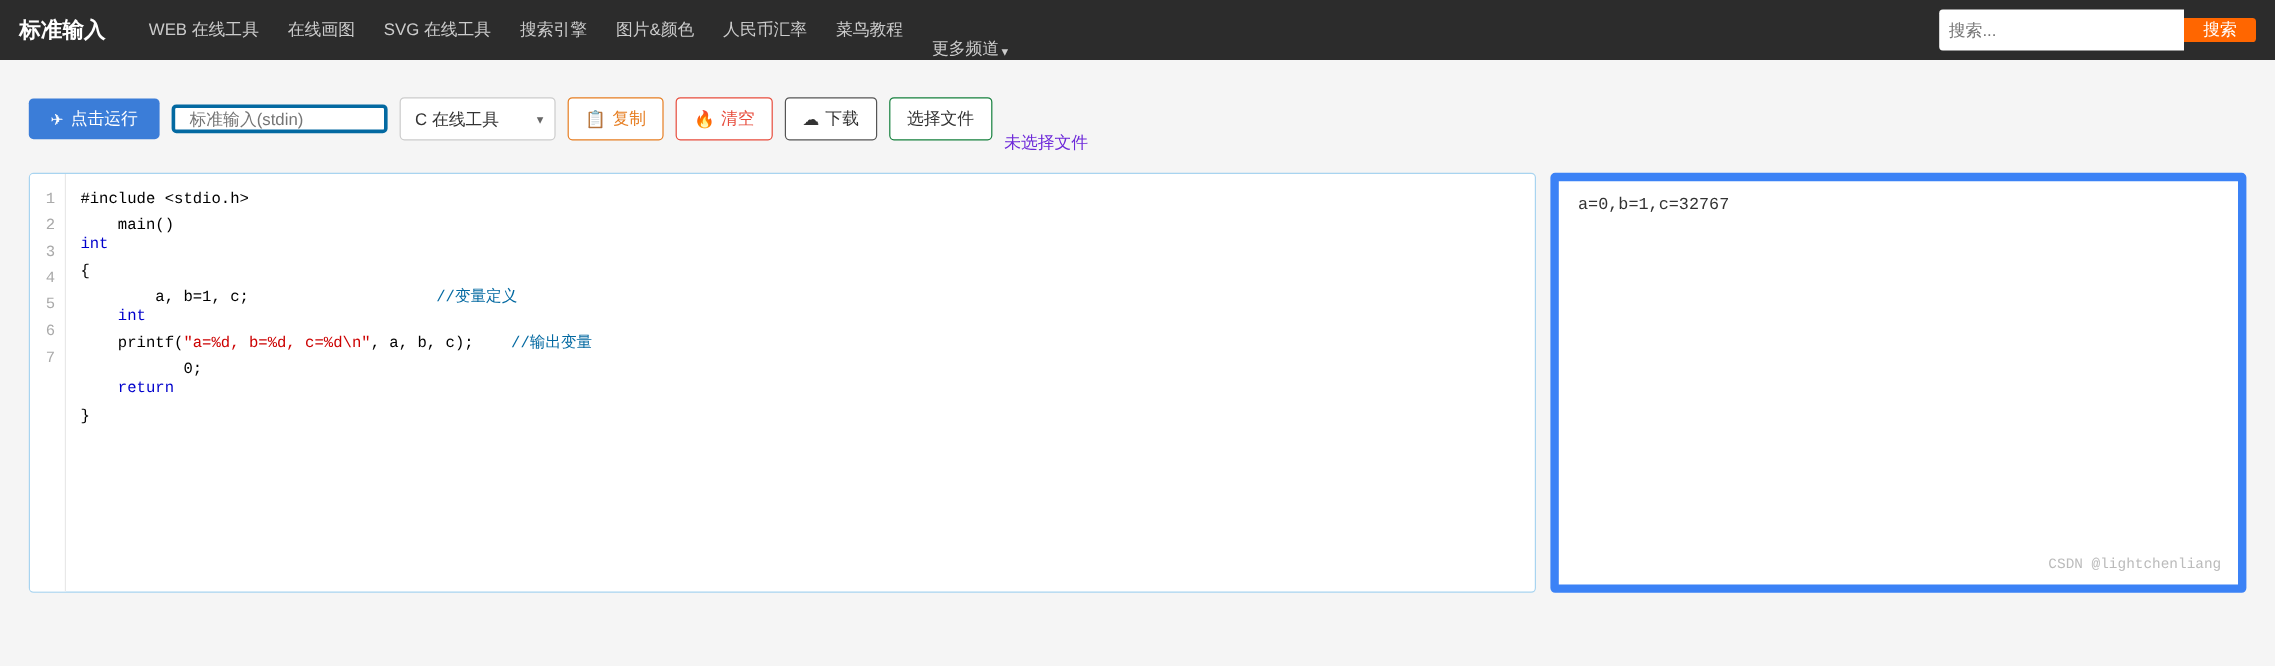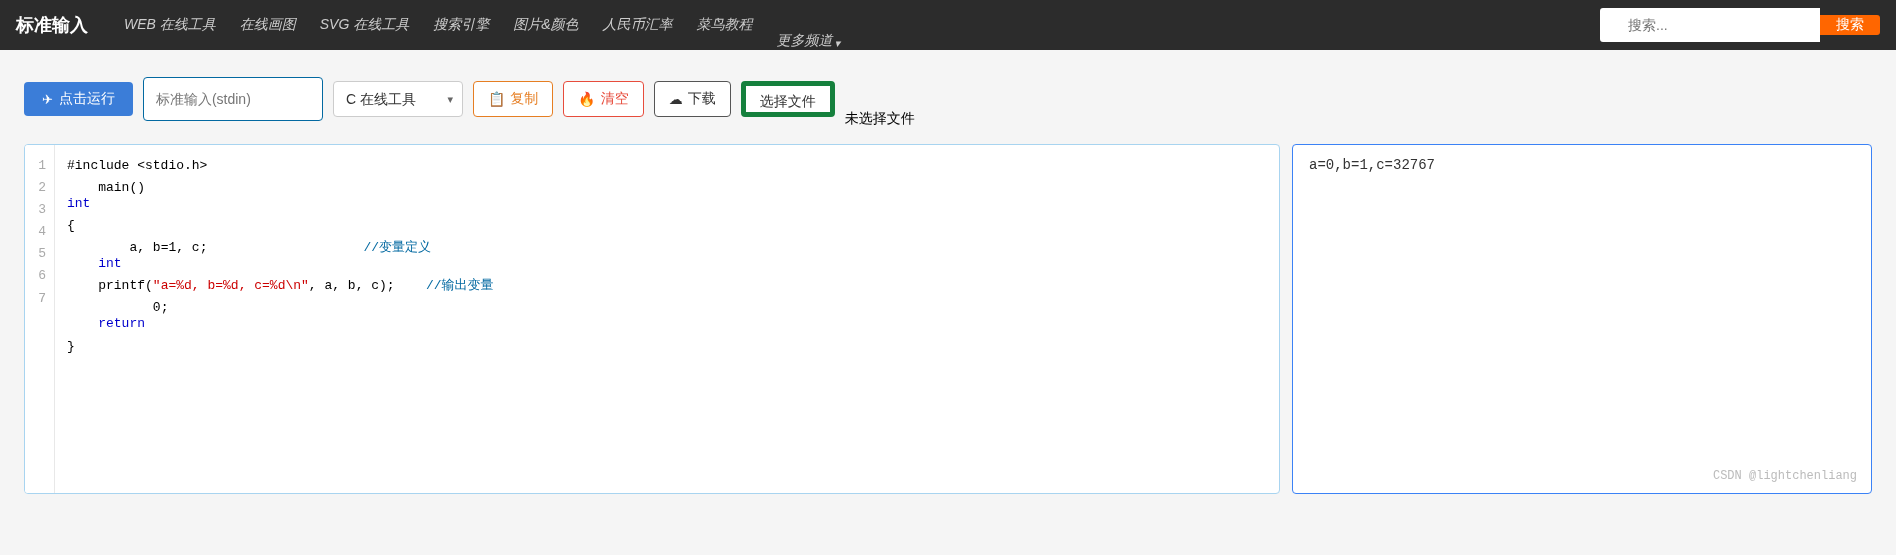--- a/index.html
+++ b/index.html
@@ -30,38 +30,37 @@
     .navbar-link {
       color: #ccc;
       font-size: 14px;
       padding: 0 12px;
       height: 50px;
       display: flex;
       align-items: center;
       cursor: pointer;
       white-space: nowrap;
       text-decoration: none;
-      font-style: italic;
     }
     .navbar-link.has-arrow::after {
       content: ' ▾';
       font-size: 11px;
     }
     .navbar-search {
       display: flex;
       align-items: center;
       gap: 0;
       margin-left: auto;
     }
     .navbar-search input {
-      padding: 6px 28px;
+      padding: 6px 8px;
       border: none;
       border-radius: 3px 0 0 3px;
       font-size: 14px;
-      width: 220px;
+      width: 204px;
       outline: none;
       height: 34px;
       background: #fff;
       color: #999;
     }
     .navbar-search button {
       background: #f60;
       color: #fff;
       border: none;
       padding: 0 16px;
@@ -93,29 +92,29 @@
       font-size: 14px;
       border-radius: 4px;
       cursor: pointer;
       display: flex;
       align-items: center;
       gap: 6px;
       white-space: nowrap;
     }
     .btn-run .icon { font-size: 13px; }
     .stdin-input {
-      border: 1px solid #0369a1;
+      border: 3px solid #0369a1;
       border-radius: 4px;
       padding: 7px 12px;
       font-size: 14px;
       color: #701a75;
       width: 180px;
       outline: none;
       background: #fff;
-      height: 44px;
+      height: 24px;
     }
     .lang-select-wrap {
       position: relative;
       display: flex;
       align-items: center;
     }
     .lang-select {
       border: 1px solid #ccc;
       border-radius: 4px;
       padding: 7px 28px 7px 12px;
@@ -169,32 +168,32 @@
       padding: 7px 14px;
       font-size: 14px;
       border-radius: 4px;
       cursor: pointer;
       display: flex;
       align-items: center;
       gap: 5px;
       height: 36px;
     }
     .btn-file {
-      border: 5px solid #15803d;
+      border: 1px solid #15803d;
       color: #333;
       background: #fff;
       padding: 7px 14px;
       font-size: 14px;
       border-radius: 4px;
       cursor: pointer;
       height: 36px;
     }
     .file-label {
       font-size: 14px;
-      color: #000000;
+      color: #6d28d9;
       margin-top: 40px;
     }
 
     
     .editor-row {
       display: flex;
       gap: 12px;
       height: 350px;
     }
     .code-editor {
@@ -226,21 +225,21 @@
       white-space: pre;
       flex: 1;
       overflow: auto;
     }
     .code-line { display: flex; }
     .kw { color: #0000cc; margin-top: 16px; }
     .str { color: #cc0000; }
     .cmt { color: #0369a1; }
 
     .output-panel {
-      border: 1px solid #3b82f6;
+      border: 7px solid #3b82f6;
       border-radius: 4px;
       background: #fff;
       width: 580px;
       min-width: 200px;
       padding: 12px 16px;
       font-size: 14px;
       color: #333;
       font-family: 'Courier New', monospace;
       position: relative;
     }

